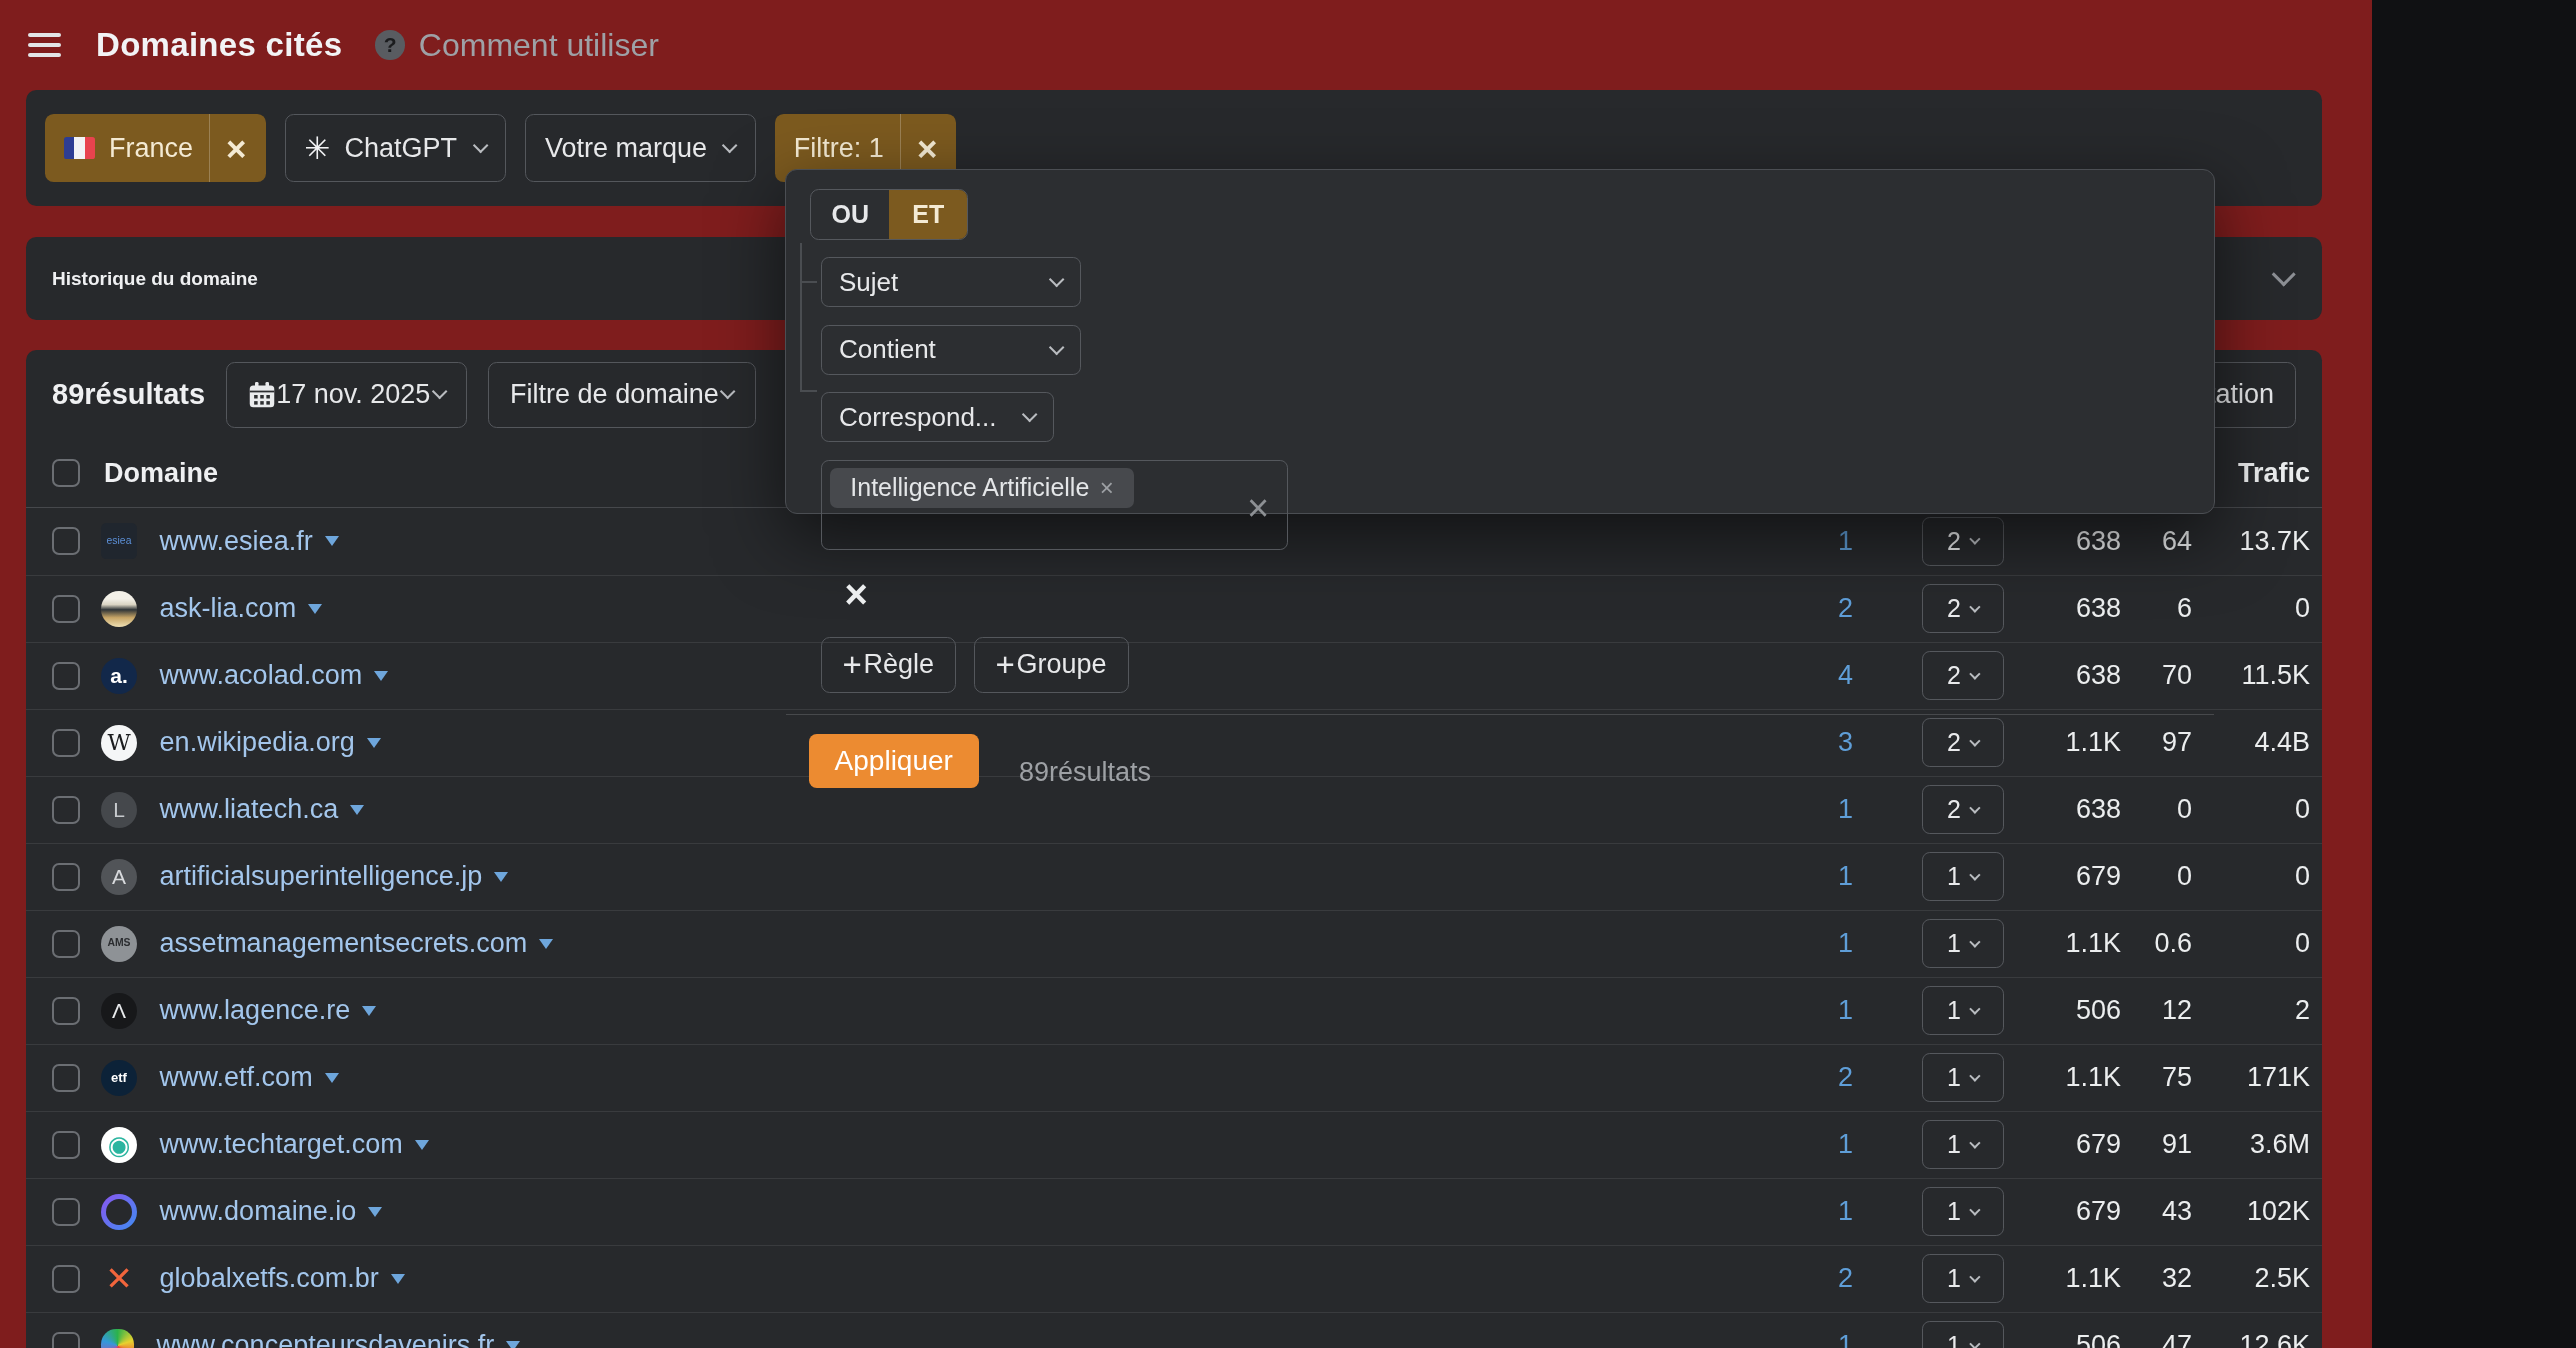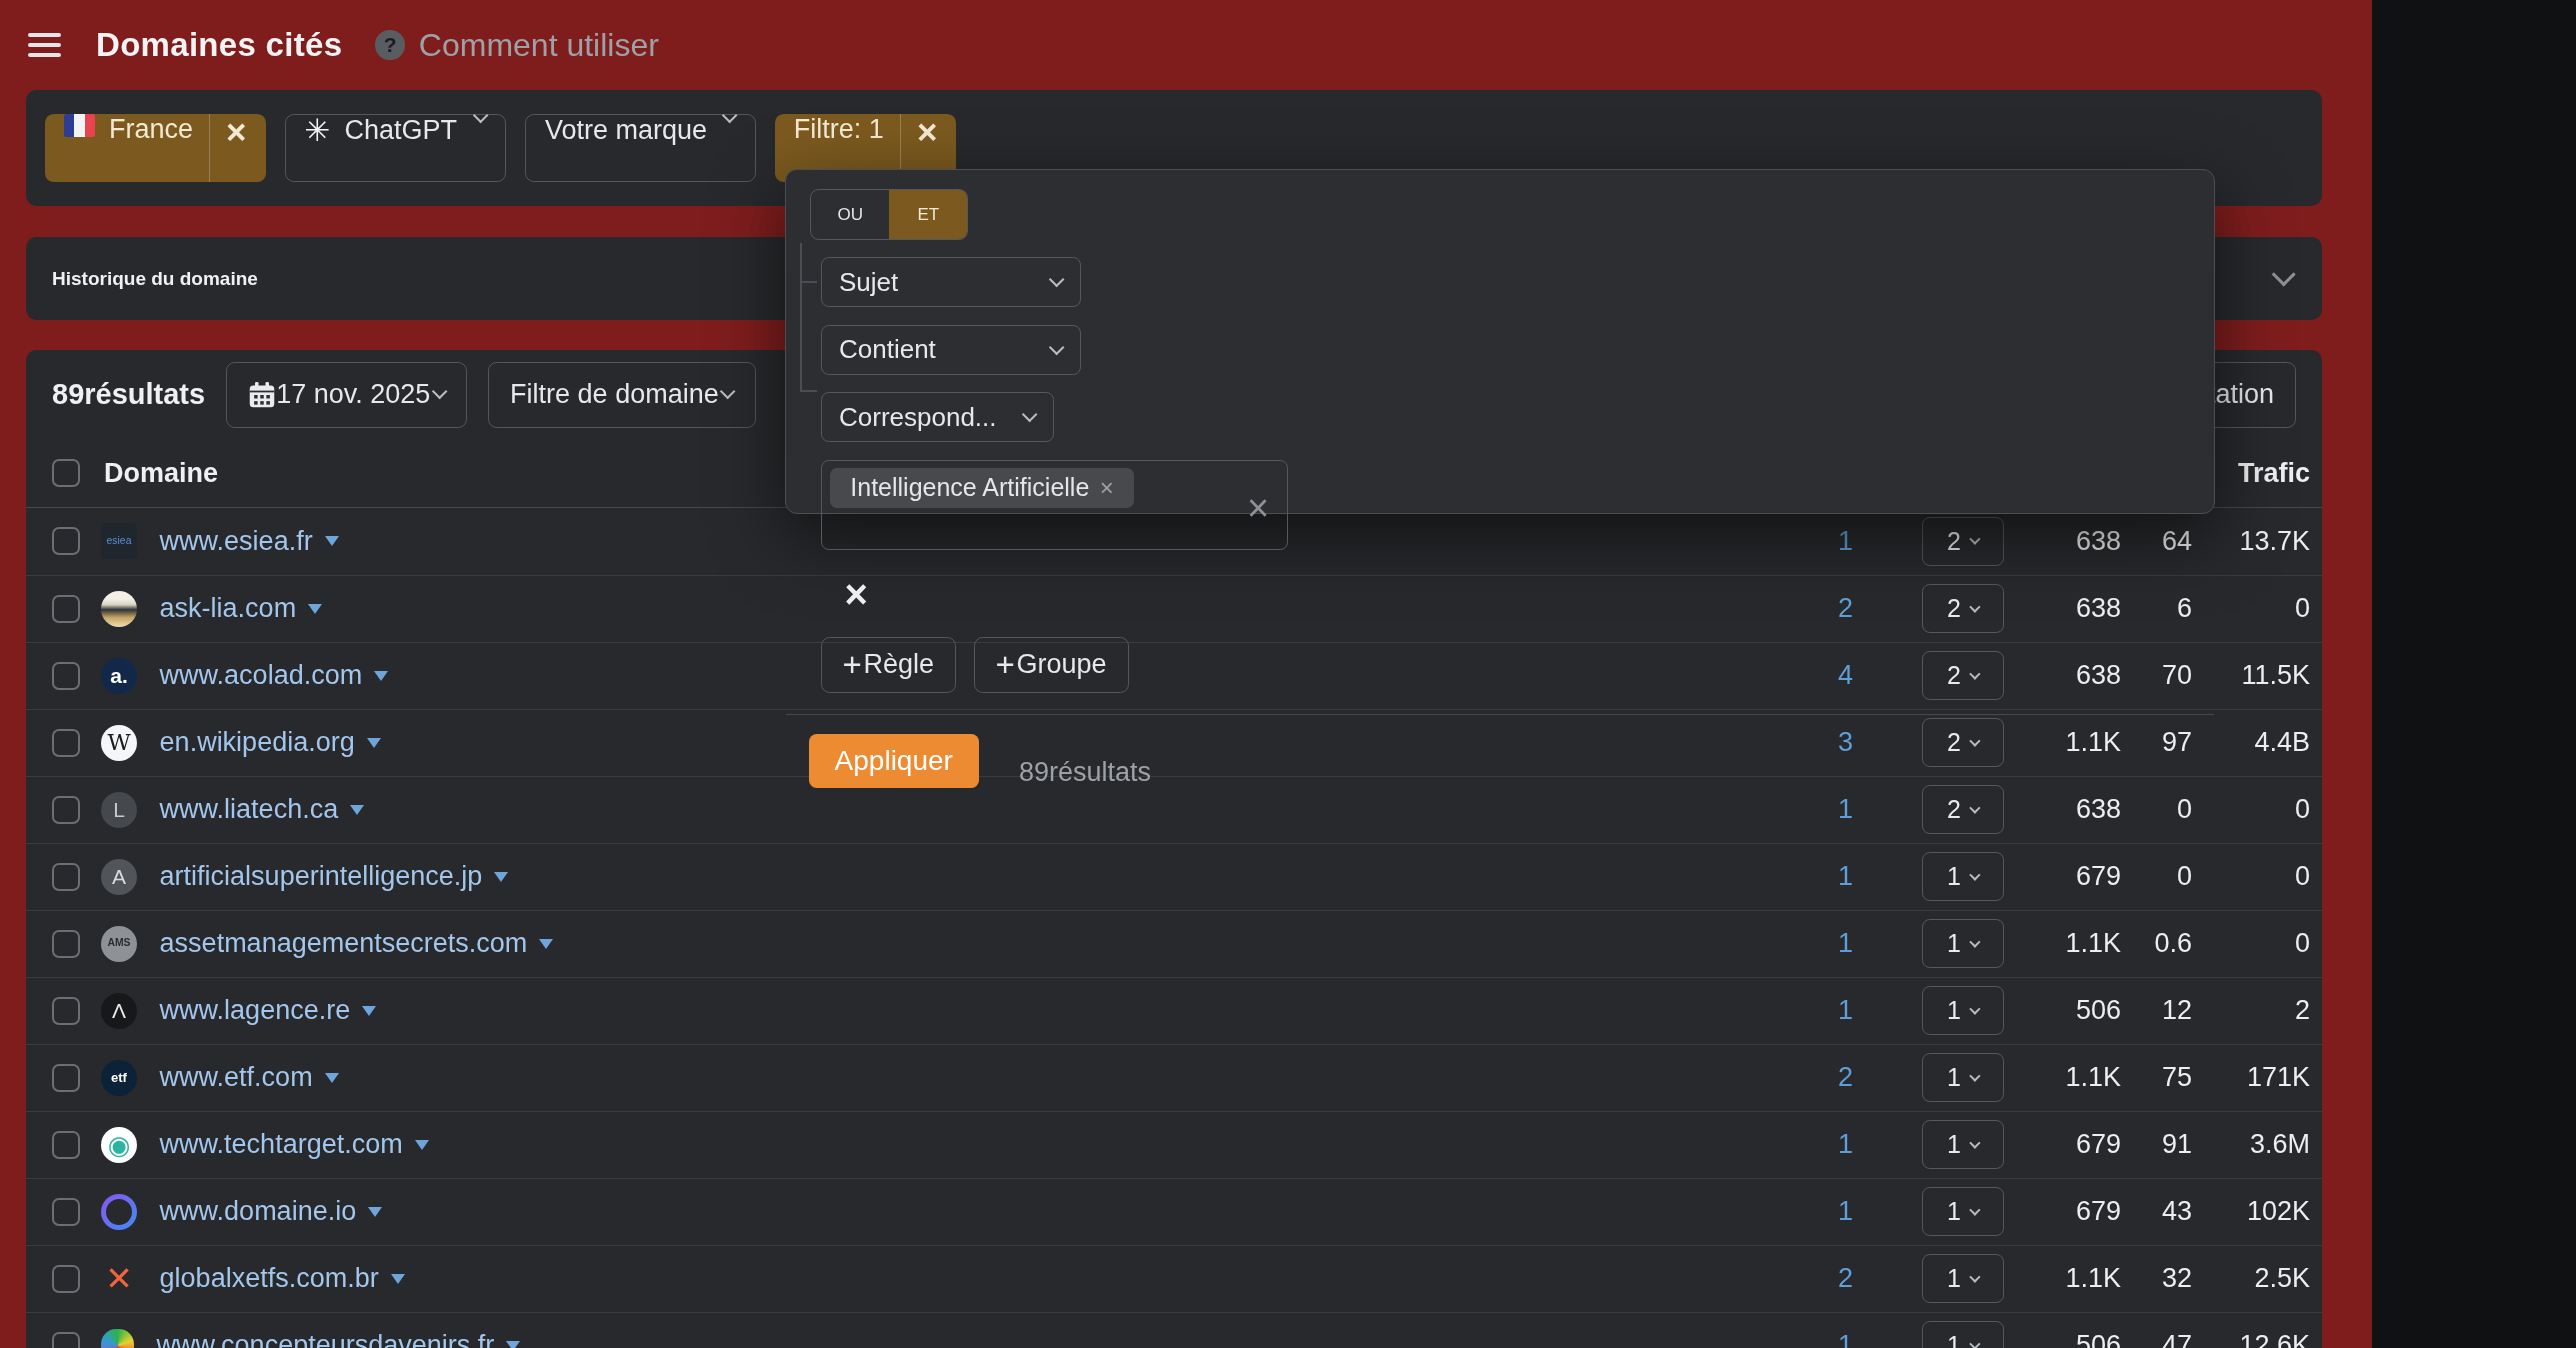--- a/index.html
+++ b/index.html
@@ -16,21 +16,21 @@
   .page-title { font-size: 33px; font-weight: 700; margin: 0 0 0 35px; color: #f2f3f5; letter-spacing: 0.3px; }
   .help-circle { margin-left: 33px; width: 29.5px; height: 29.5px; border-radius: 50%; background: #595c61; color: #1b1c1e;
     font-size: 21px; font-weight: 700; display: flex; align-items: center; justify-content: center; cursor: pointer; }
   .help-label { margin-left: 14px; font-size: 32px; color: #9ea1a6; cursor: pointer; }
 
   
   .card { background: #27292c; border-radius: 10.4px; margin-left: 26px; margin-right: 50px; }
 
   
   .filterbar { height: 116px; display: flex; align-items: center; gap: 19px; padding: 0 19px; }
-  .chip { height: 68px; border-radius: 8.7px; display: inline-flex; gap: 14px;
+  .chip { height: 68px; border-radius: 8.7px; display: inline-flex; align-items: center; gap: 14px;
     padding: 0 19px; font-size: 27px; cursor: pointer; white-space: nowrap; }
   .chip.amber { background: var(--amber, #7c5a1f); color: #f4ead3; }
   .chip.ghost { border: 1.7px solid #54575c; color: #e7e8ea; }
   .chip-div { width: 1.7px; align-self: stretch; background: rgba(255,255,255,.24); margin: 0 1.7px; }
   .chip-x { font-size: 35px; font-weight: 700; line-height: 1; }
   .flag { width: 31px; height: 22.6px; display: flex; border-radius: 2.6px; overflow: hidden; flex: none; }
   .flag .b { flex: 1; background: #2d3d94; } .flag .w { flex: 1; background: #f2f3f5; } .flag .r { flex: 1; background: #e8434e; }
   .openai-glyph { font-size: 31px; line-height: 1; color: #f2f3f5; }
 
   .chev { width: 11.3px; height: 11.3px; border-right: 2.6px solid #b9bcc0; border-bottom: 2.6px solid #b9bcc0;
@@ -80,21 +80,21 @@
   .count { width: 61px; text-align: right; color: var(--count, #5f9ed8); text-decoration: none; cursor: pointer; flex: none; }
   .mini-select { width: 82px; height: 49px; border: 1.7px solid #55585d; border-radius: 7.8px; margin-left: 69px;
     display: flex; align-items: center; justify-content: center; gap: 8.7px; font-size: 25px; cursor: pointer; flex: none; }
 
   
   .popup { position: absolute; left: 785px; top: 169px; width: 1430px; height: 345px; z-index: 40;
     background: #2c2e31; border: 1.7px solid #4b4e53; border-radius: 12px;
     box-shadow: 0 22.6px 69px rgba(0,0,0,.55); padding: 19px 22.6px; }
   .seg { display: inline-flex; border: 1.7px solid #55585d; border-radius: 8.7px; overflow: hidden; margin-left: 1.7px; }
   .seg-item { min-width: 78px; height: 49px; display: flex; align-items: center; justify-content: center;
-    font-size: 17px; color: #e7e8ea; padding: 0 10.4px; cursor: pointer; }
+    font-size: 25px; color: #e7e8ea; padding: 0 10.4px; cursor: pointer; font-weight: bold; }
   .seg-item.active { background: var(--amber, #7c5a1f); color: #f4ead3; }
   .tree-v, .tree-h { position: absolute; background: #4a4d51; }
   .tree-v { left: 14px; top: 73px; width: 1.7px; height: 149px; }
   .tree-h { height: 1.7px; width: 17.4px; left: 14px; }
   .tree-h.t1 { top: 111px; } .tree-h.t2 { top: 220px; }
   .rule-row { display: flex; align-items: flex-start; gap: 17.4px; margin: 17.4px 0 0 12px; flex-direction: column; }
   .pselect { height: 50px; border: 1.7px solid #55585d; border-radius: 7.8px; background: transparent; color: #e7e8ea;
     font-size: 26px; display: inline-flex; align-items: center; padding: 0 17.4px; font-family: inherit; cursor: pointer; }
   .pselect span { flex: 1; text-align: left; overflow: hidden; white-space: nowrap; }
   .pselect.w1 { width: 260px; } .pselect.w2 { width: 260px; } .pselect.w3 { width: 233px; }

